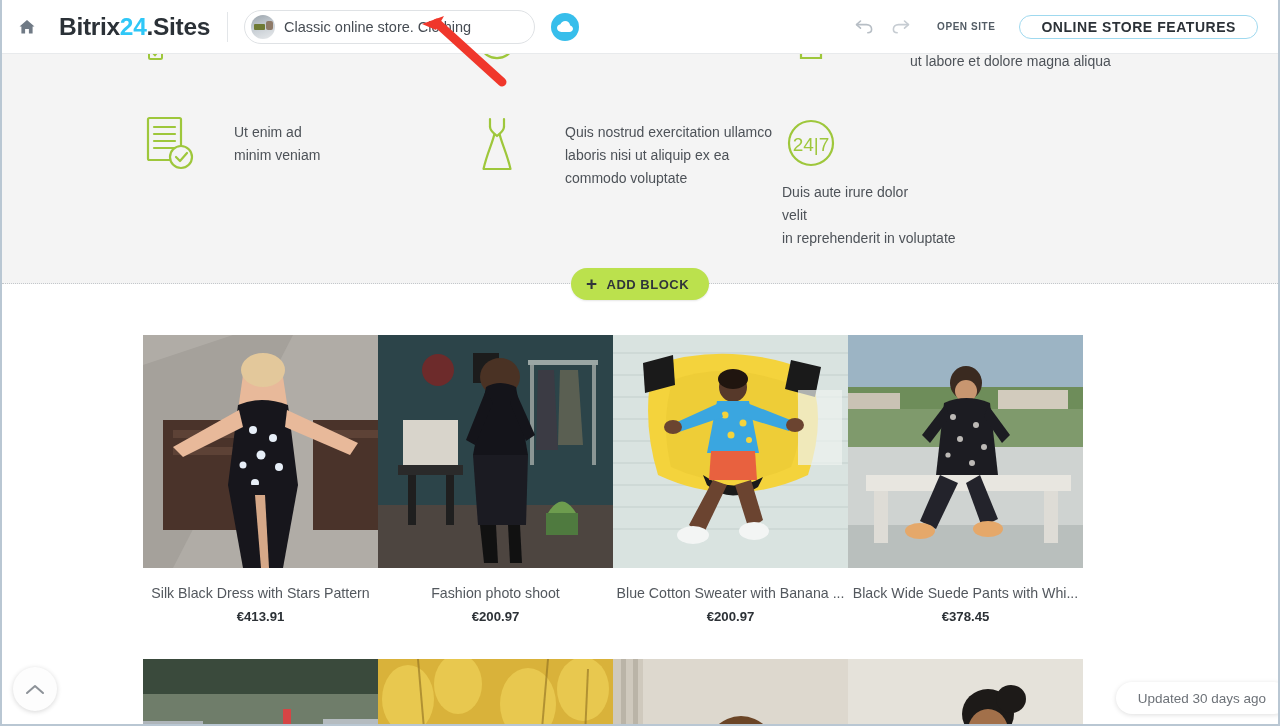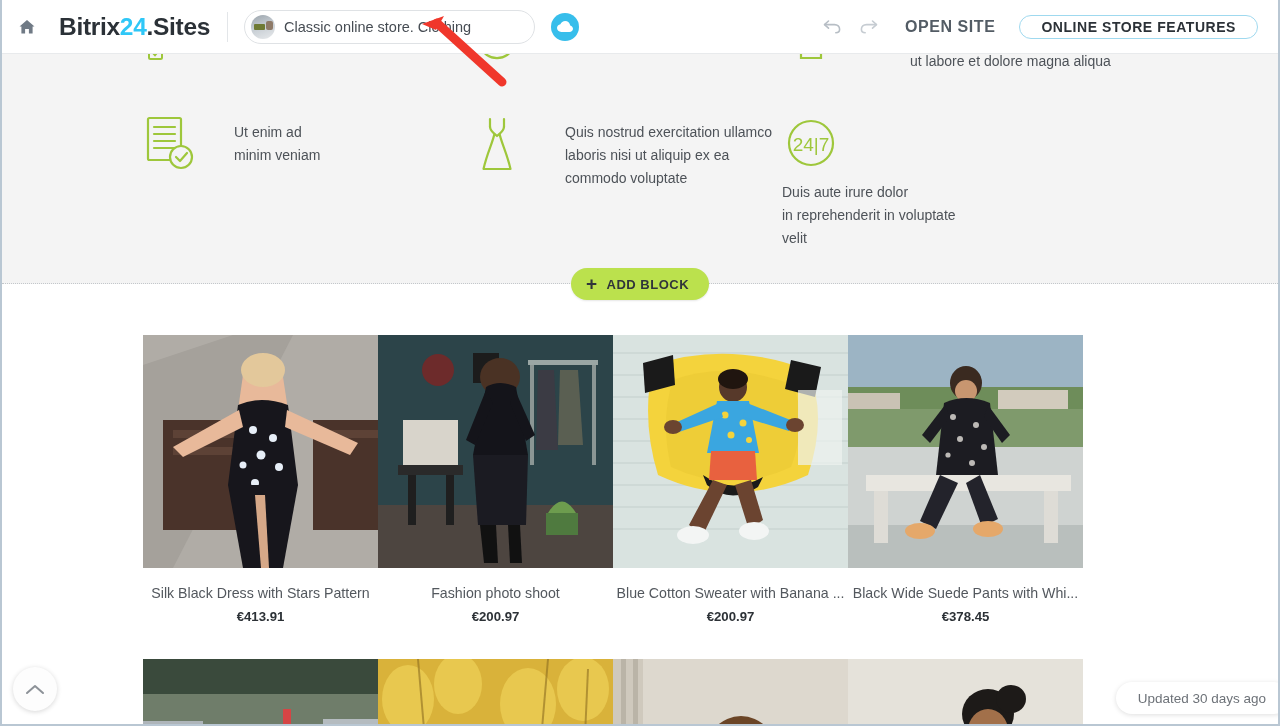--- a/index.html
+++ b/index.html
@@ -86,21 +86,21 @@
     margin-right: 20px;
   }
   .undo-btn, .redo-btn {
     width: 30px; height: 30px;
     display: flex; align-items: center; justify-content: center;
     cursor: pointer;
   }
   .redo-btn { margin-left: 6px; }
   .open-site {
     margin-left: 22px;
-    font-size: 16px; font-weight: bold;
+    font-size: 10px; font-weight: bold;
     letter-spacing: 0.55px;
     color: #535c65;
     cursor: pointer;
     white-space: nowrap;
   }
   .store-features {
     margin-left: 24px;
     height: 24px;
     padding: 0 21px;
     border: 1px solid #9fd9ef;
@@ -382,22 +382,22 @@
 
       <div class="feat-col c3">
         <div class="feat-icon">
           <svg width="56" height="60" viewBox="0 0 56 60">
             <circle cx="28" cy="28" r="22" fill="none" stroke="#9ec73b" stroke-width="2.2"></circle>
             <text x="28" y="36" text-anchor="middle" font-family="Liberation Sans, sans-serif" font-size="19" fill="#9ec73b">24|7</text>
           </svg>
         </div>
         <div class="feat-text">
           <div>Duis aute irure dolor</div>
+          <div>velit</div>
           <div>in reprehenderit in voluptate</div>
-          <div>velit</div>
         </div>
       </div>
     </div>
   </div>
 
   <div style="position:absolute;top:50px;left:908px;font-size:14px;color:#4d5258;line-height:23px;z-index:20;">ut labore et dolore magna aliqua</div>
 
   <div class="add-block-wrap">
     <div class="add-block">
       <span class="plus">+</span>

